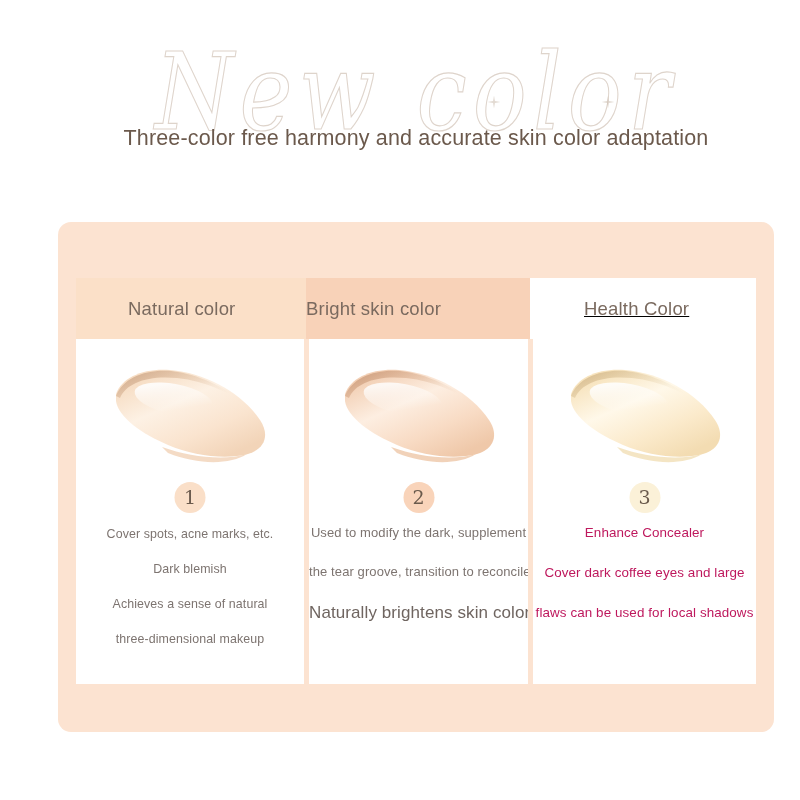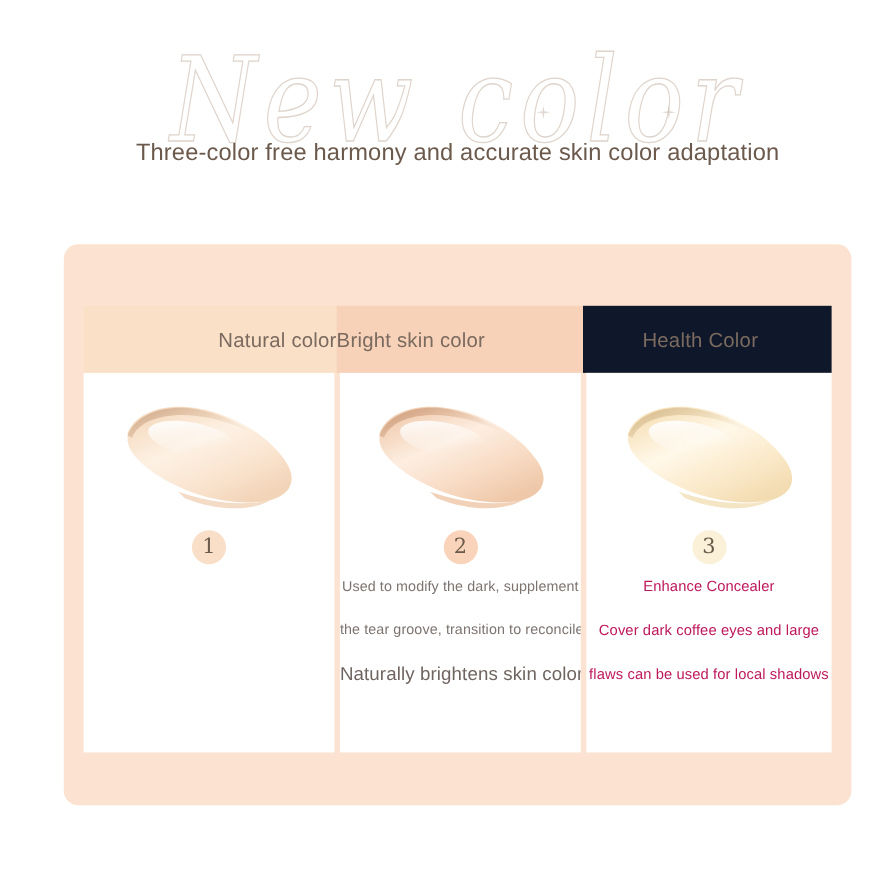--- a/index.html
+++ b/index.html
@@ -62,21 +62,21 @@
     width:680px; height:61px;
     display:flex;
   }
   .band{height:61px;display:flex;align-items:center;}
   .band-label{
     font-size:18.5px;
     color:#7a6a5f;
     letter-spacing:.2px;
     white-space:nowrap;
   }
-  .band.b1{width:230px;justify-content:flex-end;}
+  .band.b1{width:230px;}
   .band.b2{width:224px;}
   .band.b3{width:226px;}
   .band.b1 .band-label{padding-left:52px;}
   .band.b2 .band-label{}
   .band.b3 .band-label{padding-left:54px;}
 
   
   .cards{
     position:absolute; left:18px; top:117px;
     width:680px; height:345px;
@@ -153,21 +153,21 @@
 
   <div class="panel" style="background: rgb(252, 227, 209);">
 
     <div class="bands">
       <div class="band b1" style="background: rgb(251, 224, 200);">
         <span class="band-label" style="color: rgb(122, 106, 95);">Natural color</span>
       </div>
       <div class="band b2" style="background: rgb(248, 210, 184);">
         <span class="band-label" style="color: rgb(122, 106, 95);">Bright skin color</span>
       </div>
-      <div class="band b3" style="background: #0f172a;">
+      <div class="band b3" style="background: #ffffff; text-decoration: underline;">
         <span class="band-label" style="color: rgb(122, 106, 95);">Health Color</span>
       </div>
     </div>
 
     <div class="cards">
 
       <div class="card c1">
         <div class="swatch">
           <svg viewBox="0 0 176 116">
             <defs>
@@ -189,20 +189,26 @@
             </defs>
             <path d="M14 37 C20 20 42 11 68 13 C104 16 140 36 158 63 C168 78 163 92 146 97 C124 103 92 99 66 88 C40 77 16 60 14 44 Z" fill="url(#g1a)"></path>
             <path d="M14 39 C21 21 43 12 69 14 C96 17 124 30 144 49 C131 37 104 24 75 21 C46 18 24 26 18 41 Z" fill="url(#g1b)"></path>
             <ellipse cx="72" cy="42" rx="40" ry="15" transform="rotate(11 72 42)" fill="url(#g1c)"></ellipse>
             <path d="M60 90 C88 100 122 104 145 97 C128 108 96 108 66 96 Z" fill="#f0cfb2" opacity="0.75"></path>
           </svg>
         </div>
         <div class="badge" style="background: rgb(250, 223, 200);">
           <span>1</span>
         </div>
+        <div class="desc">
+          <span class="ln">Cover spots, acne marks, etc.</span>
+          <span class="ln">Dark blemish</span>
+          <span class="ln">Achieves a sense of natural</span>
+          <span class="ln">three-dimensional makeup</span>
+        </div>
       </div>
 
       <div class="card c2">
         <div class="swatch">
           <svg viewBox="0 0 176 116">
             <defs>
               <linearGradient id="g2a" x1="0.15" y1="0.1" x2="0.8" y2="0.95">
                 <stop offset="0%" stop-color="#f2cfb4"></stop>
                 <stop offset="35%" stop-color="#fdeee1"></stop>
                 <stop offset="70%" stop-color="#f8dbc4"></stop>

